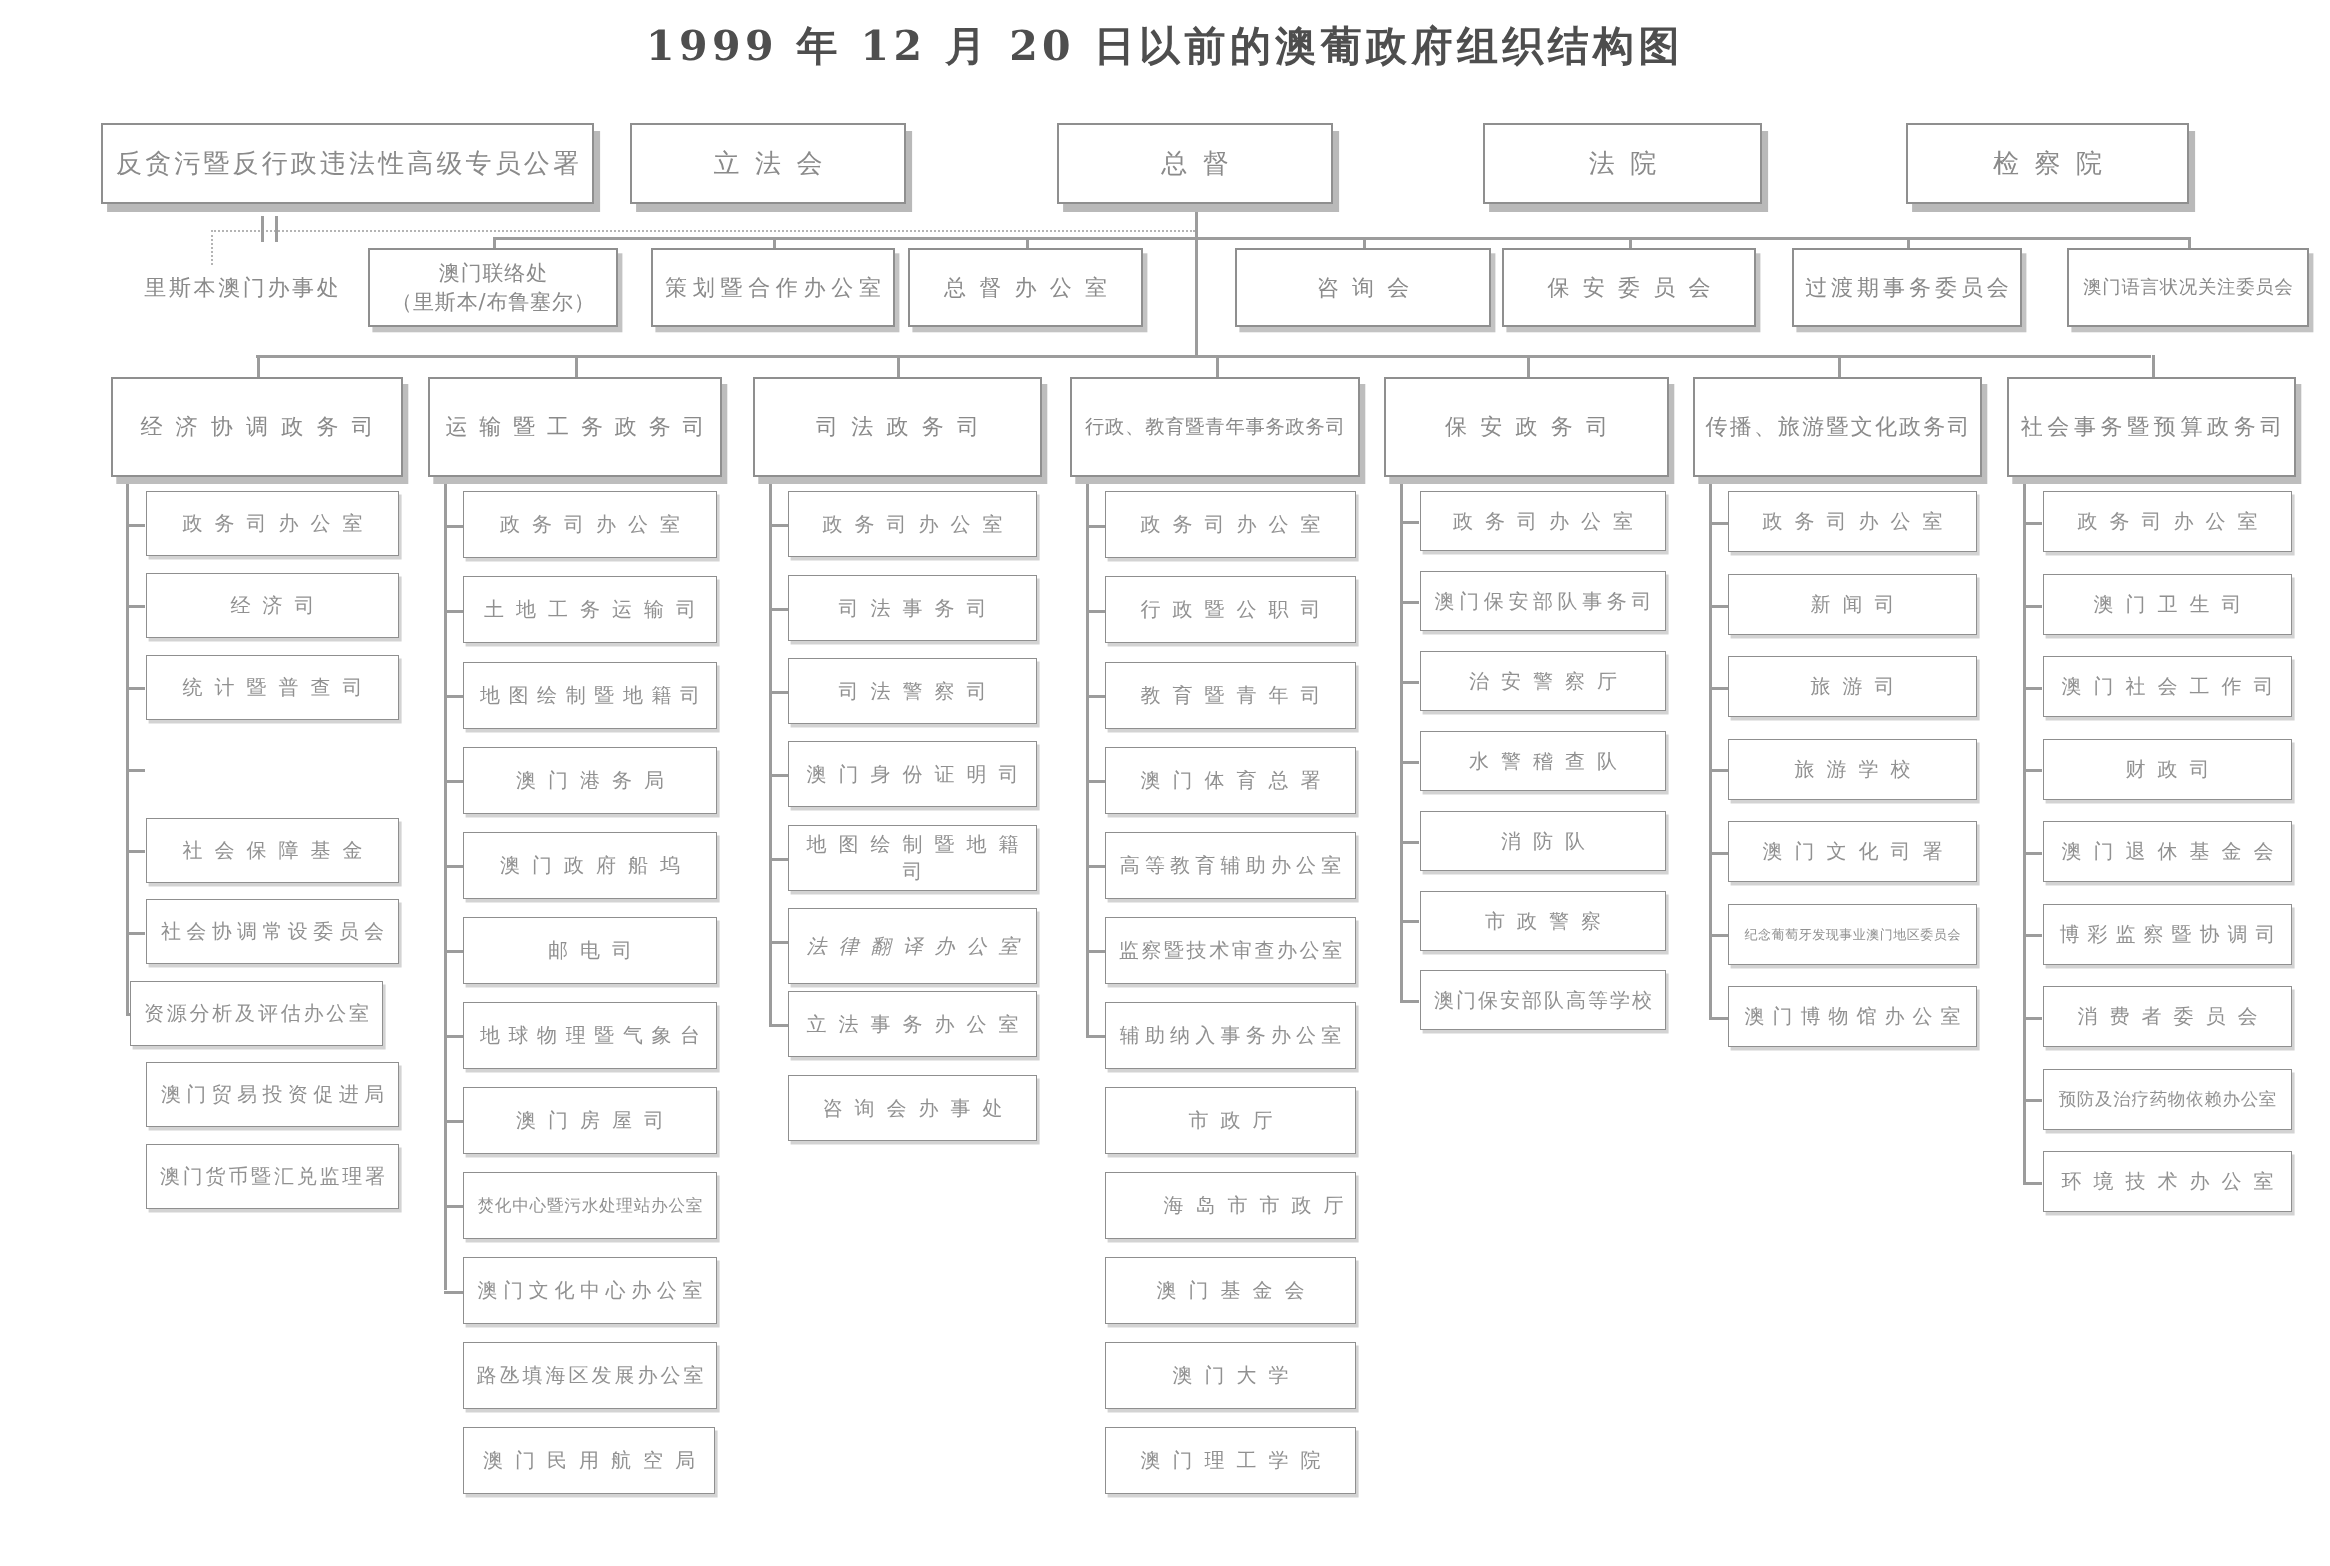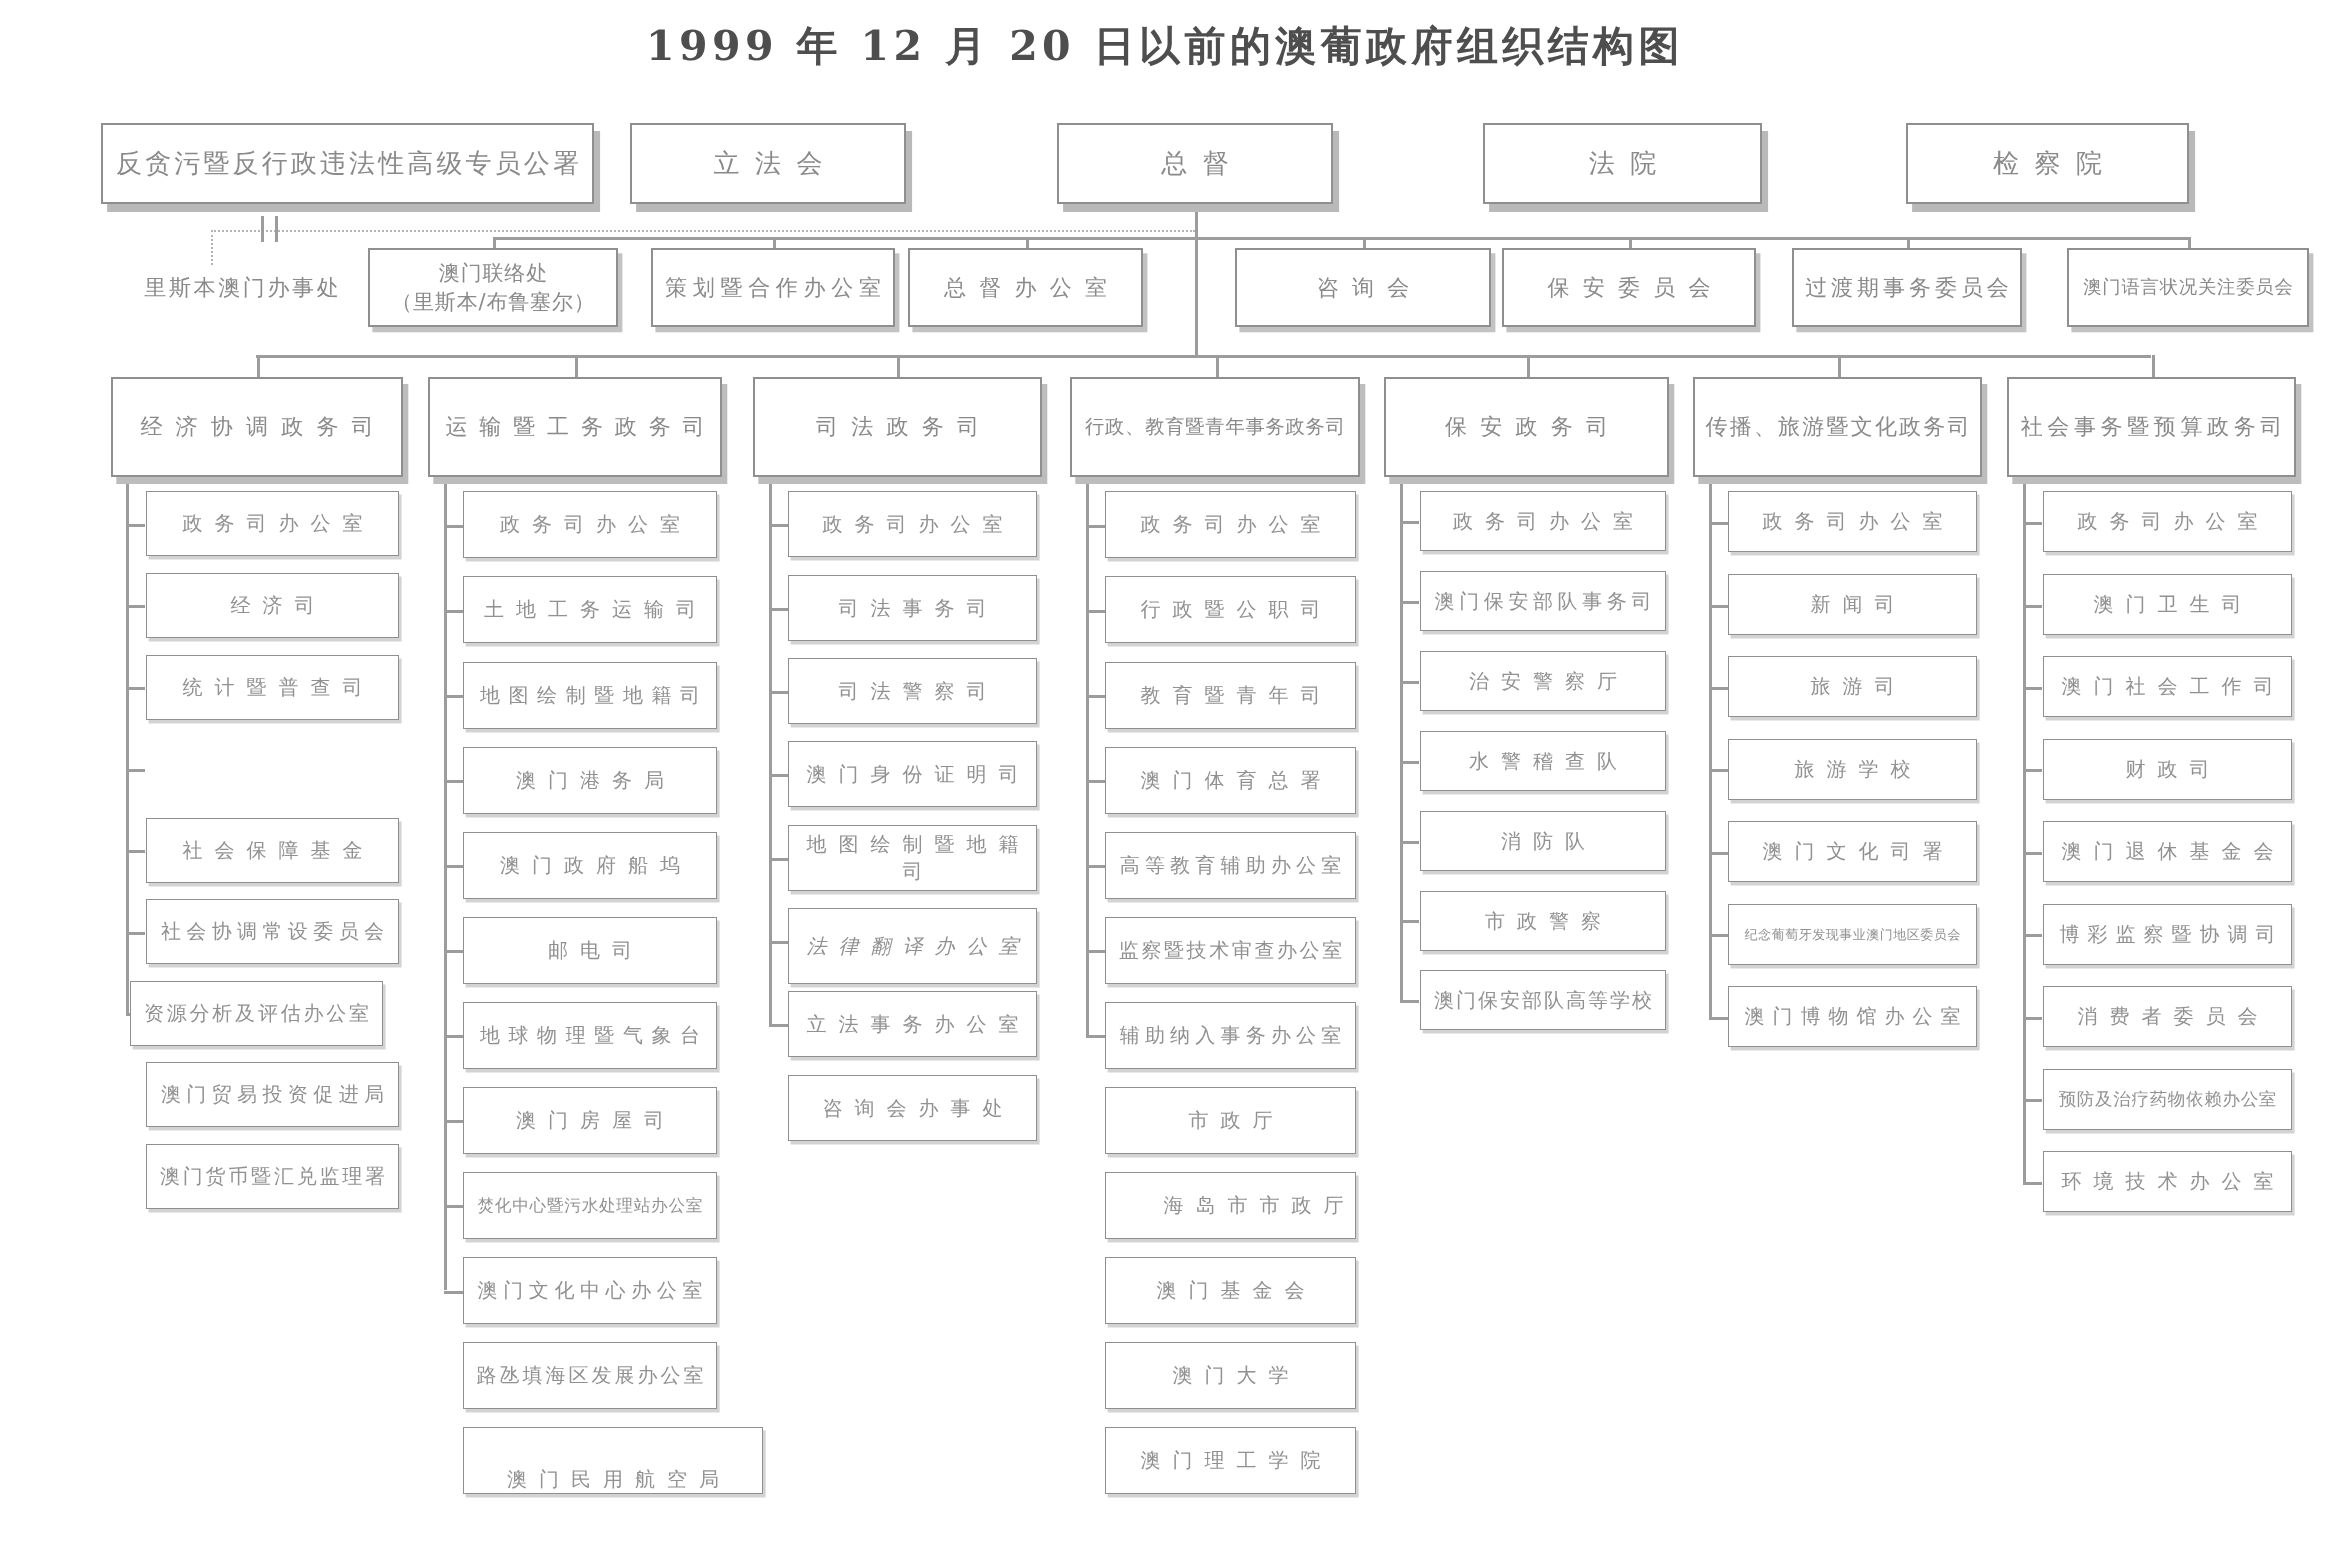--- a/index.html
+++ b/index.html
@@ -159,21 +159,21 @@
     <div class="box child" style="left: 463px; top: 1172px; width: 254px; height: 67px;">
       <span class="lbl" style="font-size: 16.7px; letter-spacing: 0.04em; margin-right: -0.04em;">焚化中心暨污水处理站办公室</span>
     </div>
     <div class="line h" style="left: 444px; top: 1291px; width: 19.3px;"></div>
     <div class="box child" style="left: 463px; top: 1257px; width: 254px; height: 67px;">
       <span class="lbl" style="font-size: 20px; letter-spacing: 0.28em; margin-right: -0.28em;">澳门文化中心办公室</span>
     </div>
     <div class="box child" style="left: 463px; top: 1342px; width: 254px; height: 67px;">
       <span class="lbl" style="font-size: 20px; letter-spacing: 0.15em; margin-right: -0.15em;">路氹填海区发展办公室</span>
     </div>
-    <div class="box child" style="left: 463px; top: 1427px; width: 300px; height: 67px; align-items: flex-end;">
+    <div class="box child" style="left: 463px; top: 1427px; width: 252px; height: 67px;">
       <span class="lbl" style="font-size: 20px; letter-spacing: 0.6em; margin-right: -0.6em;">澳门民用航空局</span>
     </div>
     <div class="line v" style="left: 897px; top: 355px; height: 22px;"></div>
     <div class="box dept" style="left: 753px; top: 377px; width: 289px; height: 100px;">
       <span class="lbl" style="font-size: 22px; letter-spacing: 0.6em; margin-right: -0.6em;">司法政务司</span>
     </div>
     <div class="line v" style="left: 769px; top: 477px; height: 547px;"></div>
     <div class="line h" style="left: 769px; top: 524px; width: 19.3px;"></div>
     <div class="box child" style="left: 788px; top: 491px; width: 249px; height: 66px;">
       <span class="lbl" style="font-size: 20px; letter-spacing: 0.6em; margin-right: -0.6em;">政务司办公室</span>

